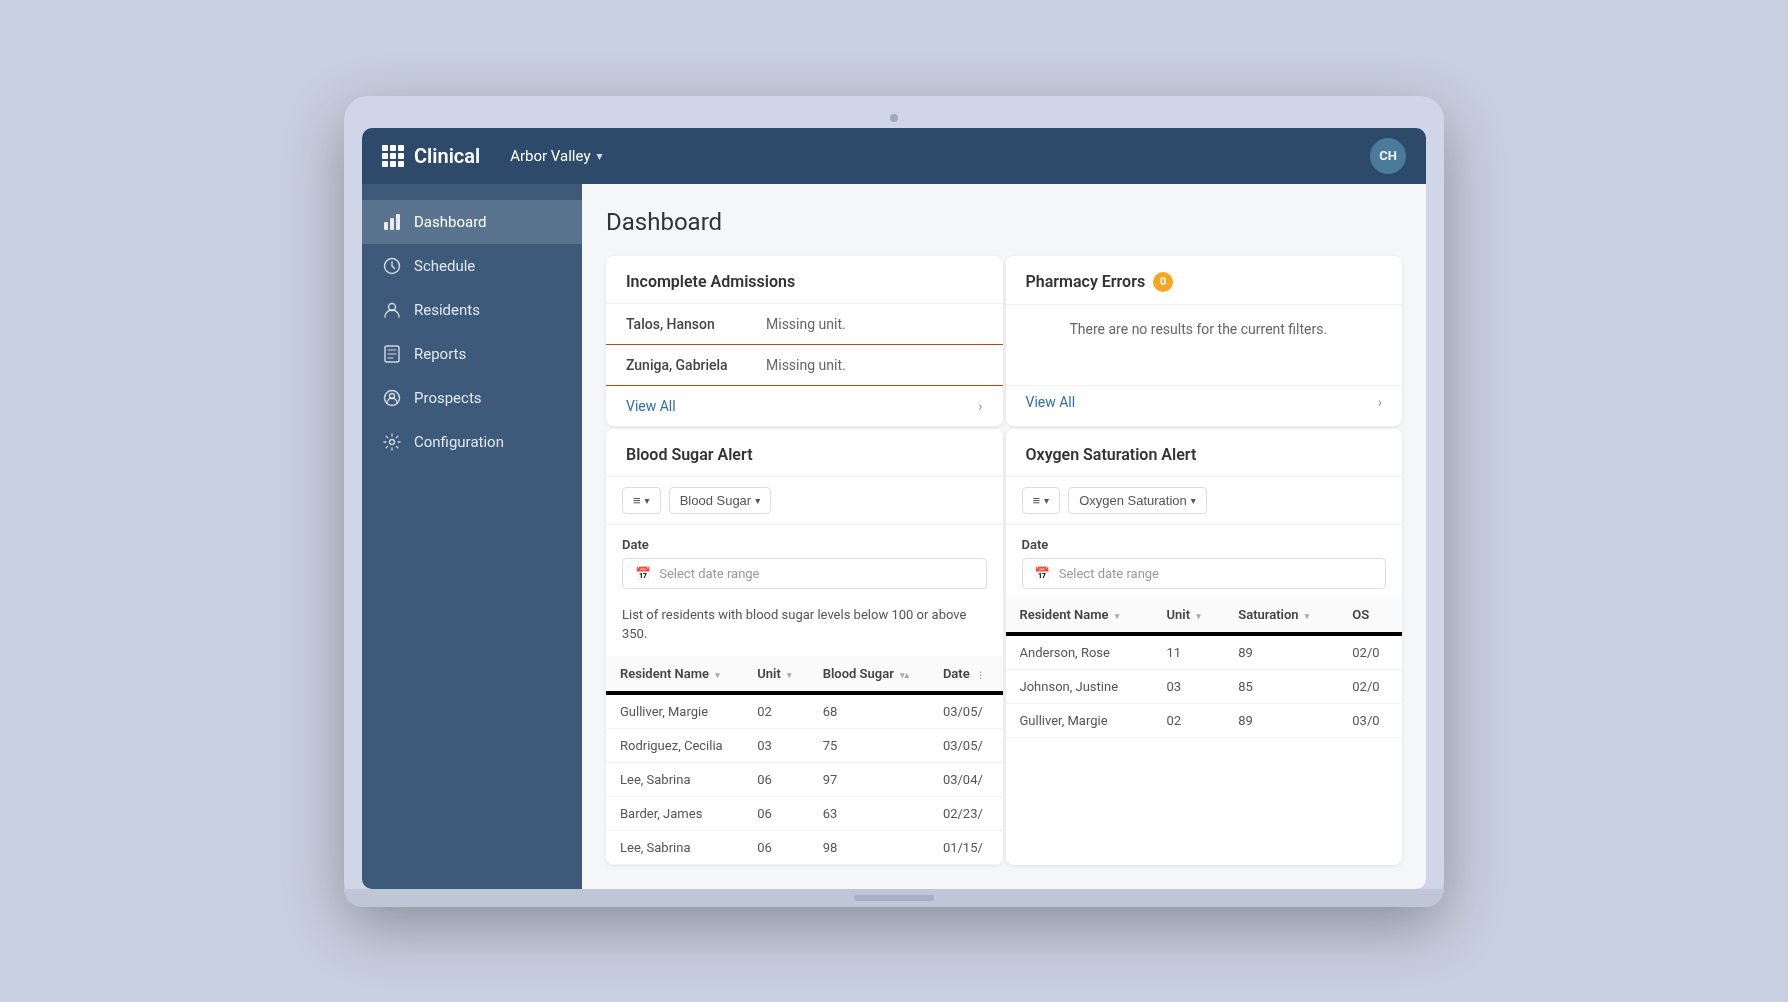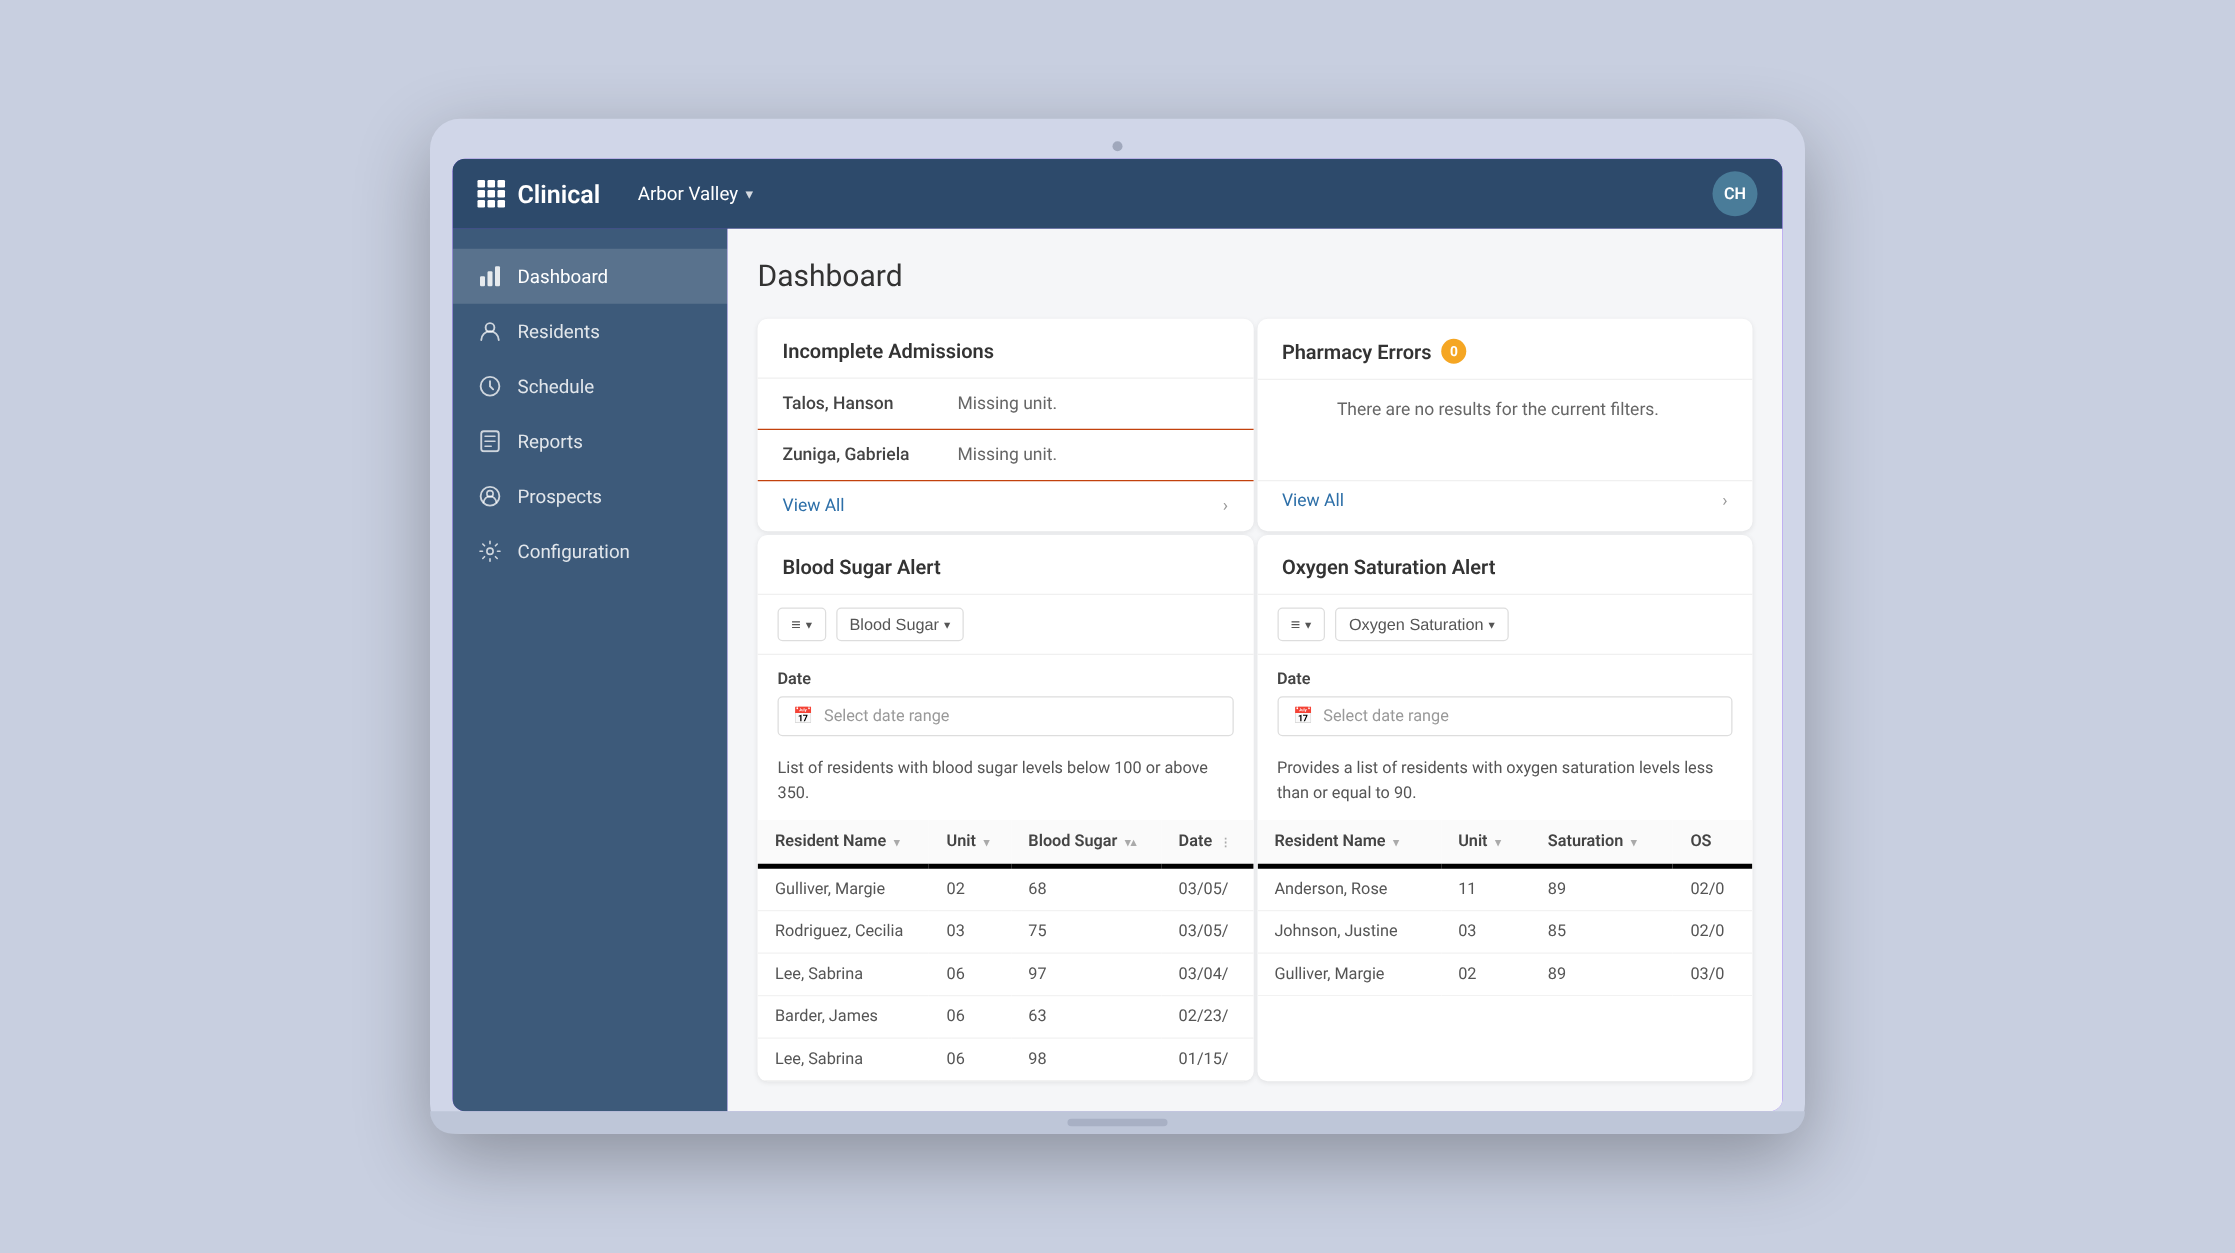--- a/index.html
+++ b/index.html
@@ -12,21 +12,21 @@
       font-family: -apple-system, BlinkMacSystemFont, 'Segoe UI', Roboto, sans-serif;
     }
     .laptop-shell {
       width: 1100px;
       background: #d0d6e8;
       border-radius: 24px;
       padding: 18px 18px 0 18px;
       box-shadow: 0 20px 60px rgba(0,0,0,0.3);
     }
     .screen {
-      background: #8b5cf6;
+      background: #f0abfc;
       border-radius: 10px;
       overflow: hidden;
       width: 100%;
       min-height: 620px;
     }
     .laptop-bottom {
       height: 18px;
       background: #bec6d8;
       border-radius: 0 0 24px 24px;
       margin: 0 -18px;
@@ -368,34 +368,34 @@
                 <rect x="1" y="9" width="4" height="8" rx="1" fill="rgba(255,255,255,0.85)"></rect>
                 <rect x="7" y="5" width="4" height="12" rx="1" fill="rgba(255,255,255,0.85)"></rect>
                 <rect x="13" y="1" width="4" height="16" rx="1" fill="rgba(255,255,255,0.85)"></rect>
               </svg>
             </span>
             <span>Dashboard</span>
           </div>
           <div class="nav-item">
             <span class="nav-icon">
               <svg width="18" height="18" viewBox="0 0 18 18" fill="none">
+                <circle cx="9" cy="9" r="7.5" stroke="rgba(255,255,255,0.75)" stroke-width="1.5" fill="none"></circle>
+                <path d="M9 5v4l2.5 2.5" stroke="rgba(255,255,255,0.75)" stroke-width="1.5" stroke-linecap="round"></path>
+              </svg>
+            </span>
+            <span>Schedule</span>
+          </div>
+          <div class="nav-item">
+            <span class="nav-icon">
+              <svg width="18" height="18" viewBox="0 0 18 18" fill="none">
                 <circle cx="9" cy="6" r="3.5" stroke="rgba(255,255,255,0.75)" stroke-width="1.5" fill="none"></circle>
                 <path d="M2 16c0-3.866 3.134-7 7-7s7 3.134 7 7" stroke="rgba(255,255,255,0.75)" stroke-width="1.5" stroke-linecap="round" fill="none"></path>
               </svg>
             </span>
             <span>Residents</span>
-          </div>
-          <div class="nav-item">
-            <span class="nav-icon">
-              <svg width="18" height="18" viewBox="0 0 18 18" fill="none">
-                <circle cx="9" cy="9" r="7.5" stroke="rgba(255,255,255,0.75)" stroke-width="1.5" fill="none"></circle>
-                <path d="M9 5v4l2.5 2.5" stroke="rgba(255,255,255,0.75)" stroke-width="1.5" stroke-linecap="round"></path>
-              </svg>
-            </span>
-            <span>Schedule</span>
           </div>
           <div class="nav-item">
             <span class="nav-icon">
               <svg width="16" height="18" viewBox="0 0 16 18" fill="none">
                 <rect x="1" y="1" width="14" height="16" rx="2" stroke="rgba(255,255,255,0.75)" stroke-width="1.5" fill="none"></rect>
                 <path d="M4 5h8M4 9h8M4 13h5" stroke="rgba(255,255,255,0.75)" stroke-width="1.2" stroke-linecap="round"></path>
               </svg>
             </span>
             <span>Reports</span>
           </div>
@@ -539,21 +539,20 @@
                   <span class="caret">▾</span>
                 </button>
               </div>
               <div class="date-section">
                 <div class="date-label">Date</div>
                 <div class="date-input">
                   <span class="date-icon">📅</span>
                   <span>Select date range</span>
                 </div>
               </div>
-              <div class="alert-desc">Provides a list of residents with oxygen saturation levels less than or equal to 90.</div>
               <div class="table-wrapper">
                 <table class="data-table">
                   <thead>
                     <tr>
                       <th>Resident Name <span class="sort-icon">▾</span></th>
                       <th>Unit <span class="sort-icon">▾</span></th>
                       <th>Saturation <span class="sort-icon">▾</span></th>
                       <th>OS</th>
                     </tr>
                   </thead>

